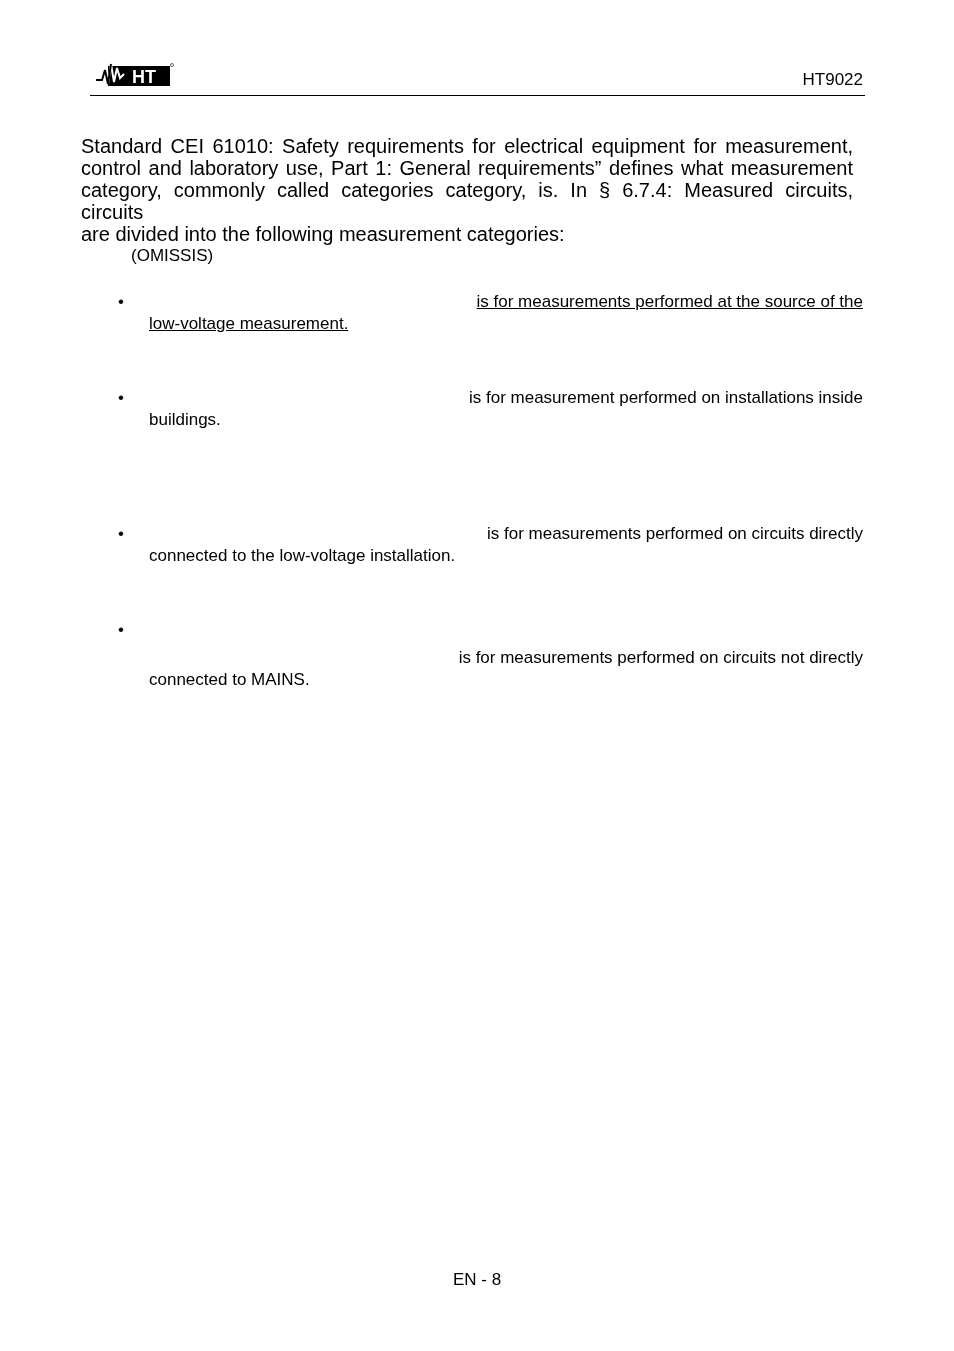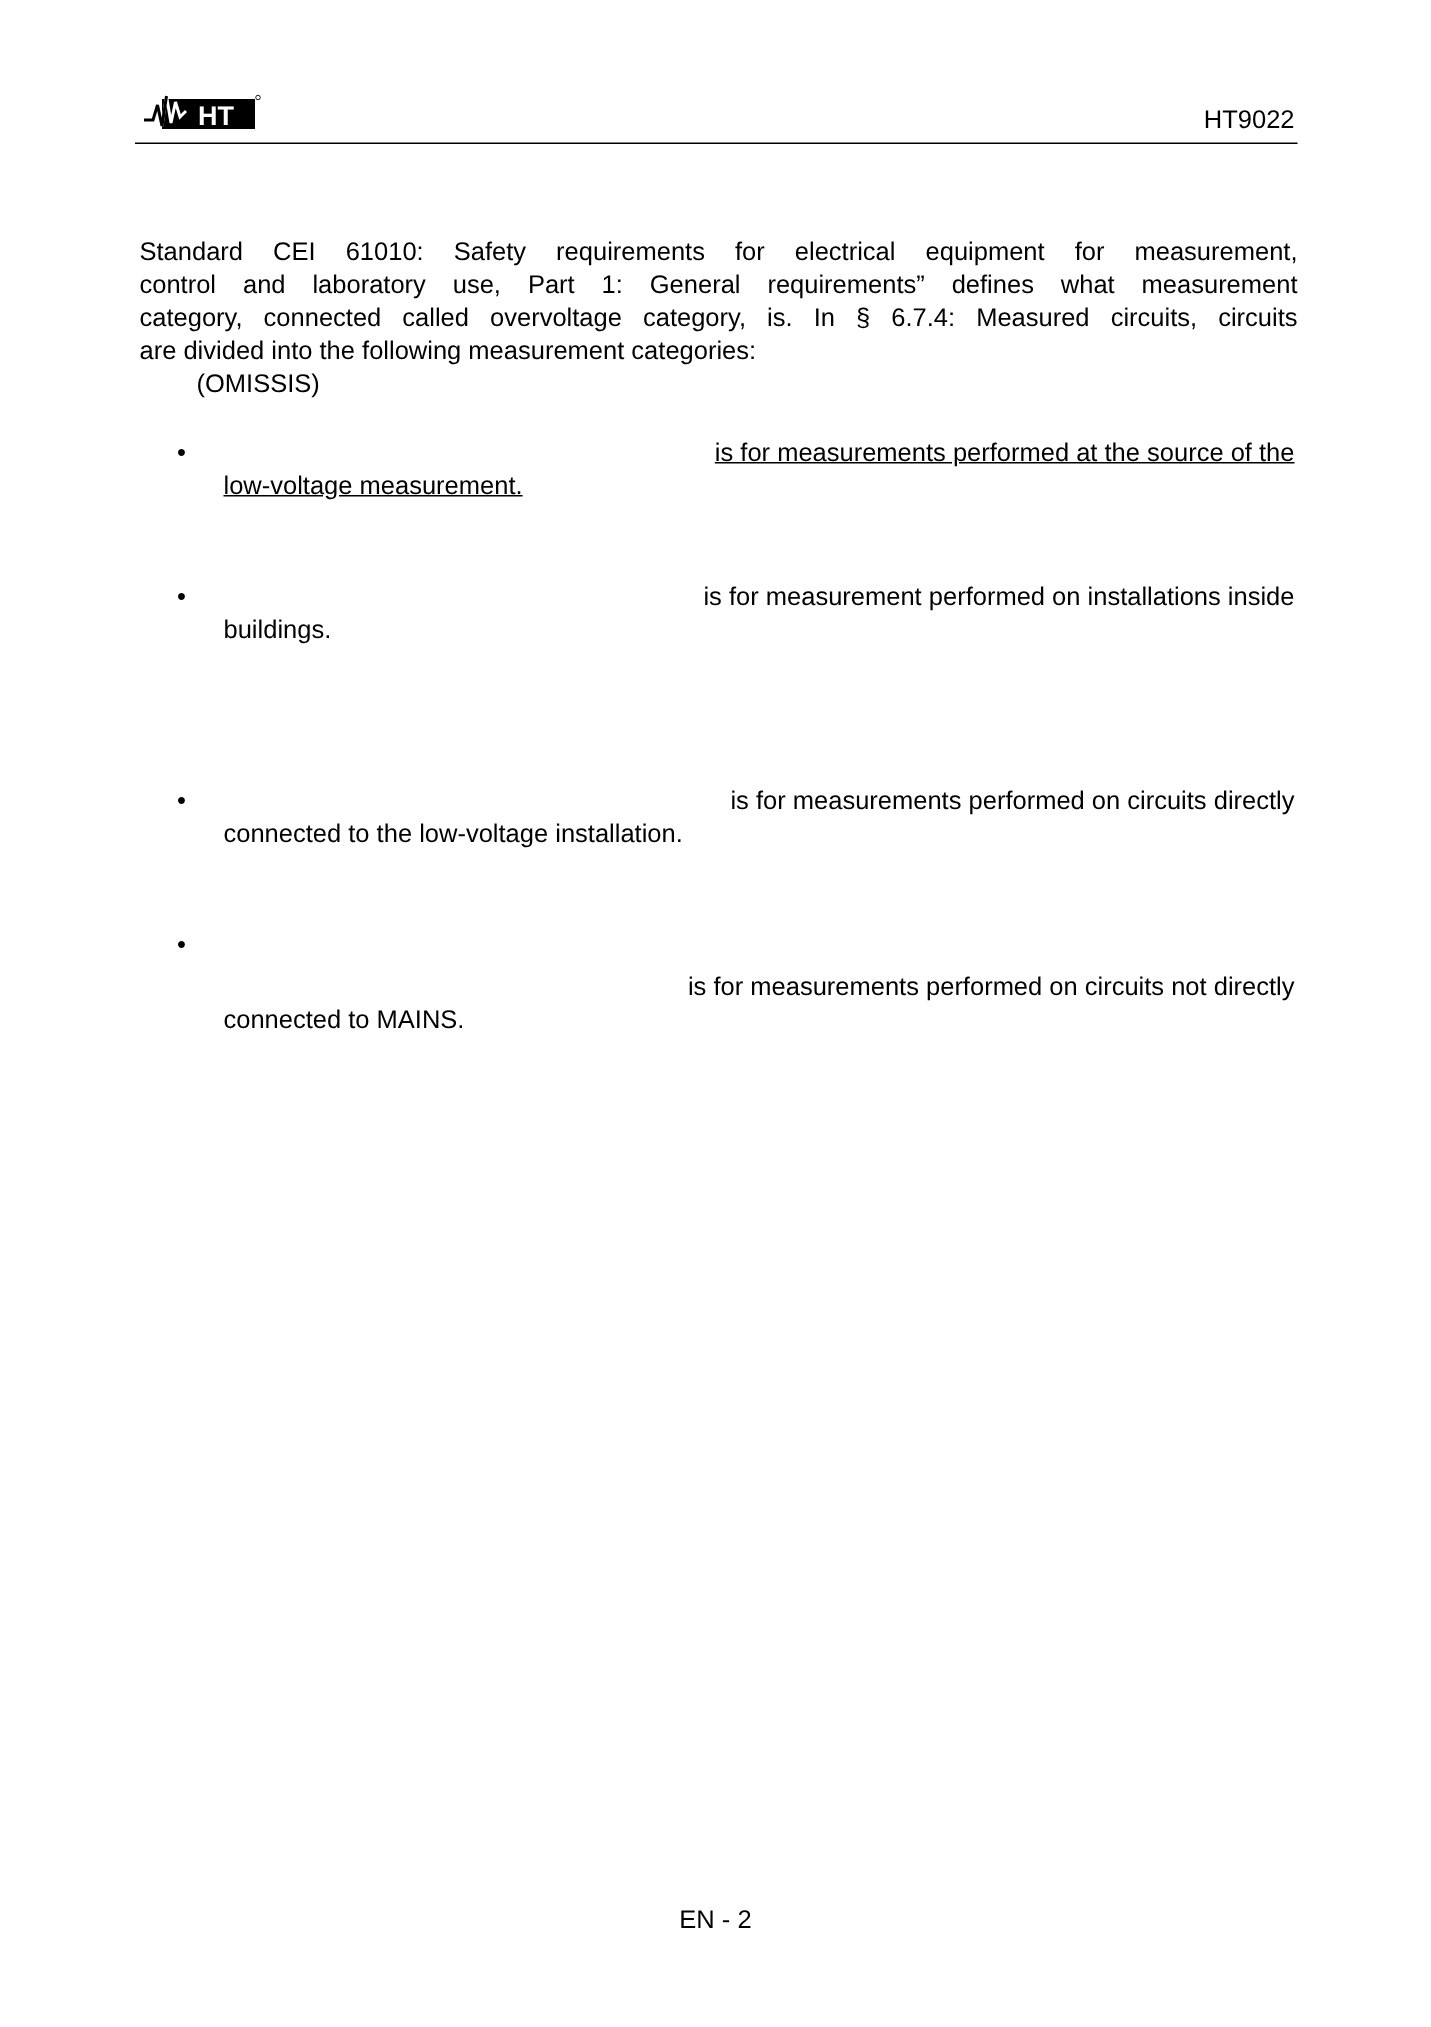--- a/index.html
+++ b/index.html
@@ -3,21 +3,21 @@
 <meta charset="utf-8">
 <style>
   html, body { margin: 0; padding: 0; background: #ffffff; }
   body {
     width: 954px; height: 1351px; position: relative; overflow: hidden;
     font-family: "Liberation Sans", sans-serif; color: #000000;
   }
   .header { position: absolute; left: 90px; top: 58px; width: 775px; height: 37px; border-bottom: 1px solid #000; }
   .logo { position: absolute; left: 4px; top: 2px; width: 80px; height: 28px; }
   .doc-code { position: absolute; right: 2px; top: 12px; font-size: 17px; text-align: right; }
-  .p { position: absolute; left: 93px; width: 772px; font-size: 17px; line-height: 22px; text-align: justify; text-align-last: left; margin-top: 22px; }
+  .p { position: absolute; left: 81px; width: 772px; font-size: 20px; line-height: 22px; text-align: justify; text-align-last: left; }
   .intro span.l { display: block; text-align: justify; text-align-last: justify; }
   .intro span.l.last { text-align-last: left; }
   .omissis { position: absolute; left: 91px; top: 246px; font-size: 17px; margin-left: 40px; }
   .bullet { position: absolute; left: 118px; font-size: 17px; line-height: 22px; }
   .item { position: absolute; left: 149px; width: 714px; font-size: 17px; line-height: 22px; }
   .item .l1 { display: block; text-align: right; }
   .item .l2 { display: block; }
   .footer { position: absolute; left: 0; width: 954px; top: 1270px; text-align: center; font-size: 17px; }
 </style>
 </head>
@@ -30,21 +30,21 @@
     <polyline points="2,20 8,20 11,10 14,24 17,4" fill="none" stroke="#000" stroke-width="2"></polyline>
     <text x="38" y="23" font-family="Liberation Sans, sans-serif" font-weight="bold" font-size="18" fill="#fff">HT</text>
     <circle cx="78" cy="5" r="1.5" fill="none" stroke="#000" stroke-width="0.6"></circle>
   </svg>
   <span class="doc-code">HT9022</span>
 </div>
 
 <div class="p intro" style="top:135px;">
   <span class="l">Standard CEI 61010: Safety requirements for electrical equipment for measurement,</span>
   <span class="l">control and laboratory use, Part 1: General requirements” defines what measurement</span>
-  <span class="l">category, connected called overvoltage category, is. In § 6.7.4: Measured circuits, circuits</span>
+  <span class="l">category, commonly called categories category, is. In § 6.7.4: Measured circuits, circuits</span>
   <span class="l last">are divided into the following measurement categories:</span>
 </div>
 
 <div class="omissis">(OMISSIS)</div>
 
 <span class="bullet" style="top:291px;">•</span>
 <div class="item" style="top:291px;text-decoration:underline;">
   <span class="l1">is for measurements performed at the source of the</span>
   <span class="l2">low-voltage measurement.</span>
 </div>
@@ -60,13 +60,13 @@
   <span class="l1">is for measurements performed on circuits directly</span>
   <span class="l2">connected to the low-voltage installation.</span>
 </div>
 
 <span class="bullet" style="top:619px;">•</span>
 <div class="item" style="top:619px;margin-top:28px;">
   <span class="l1">is for measurements performed on circuits not directly</span>
   <span class="l2">connected to MAINS.</span>
 </div>
 
-<div class="footer">EN - 2</div>
+<div class="footer">EN - 8</div>
 
 </body></html>

